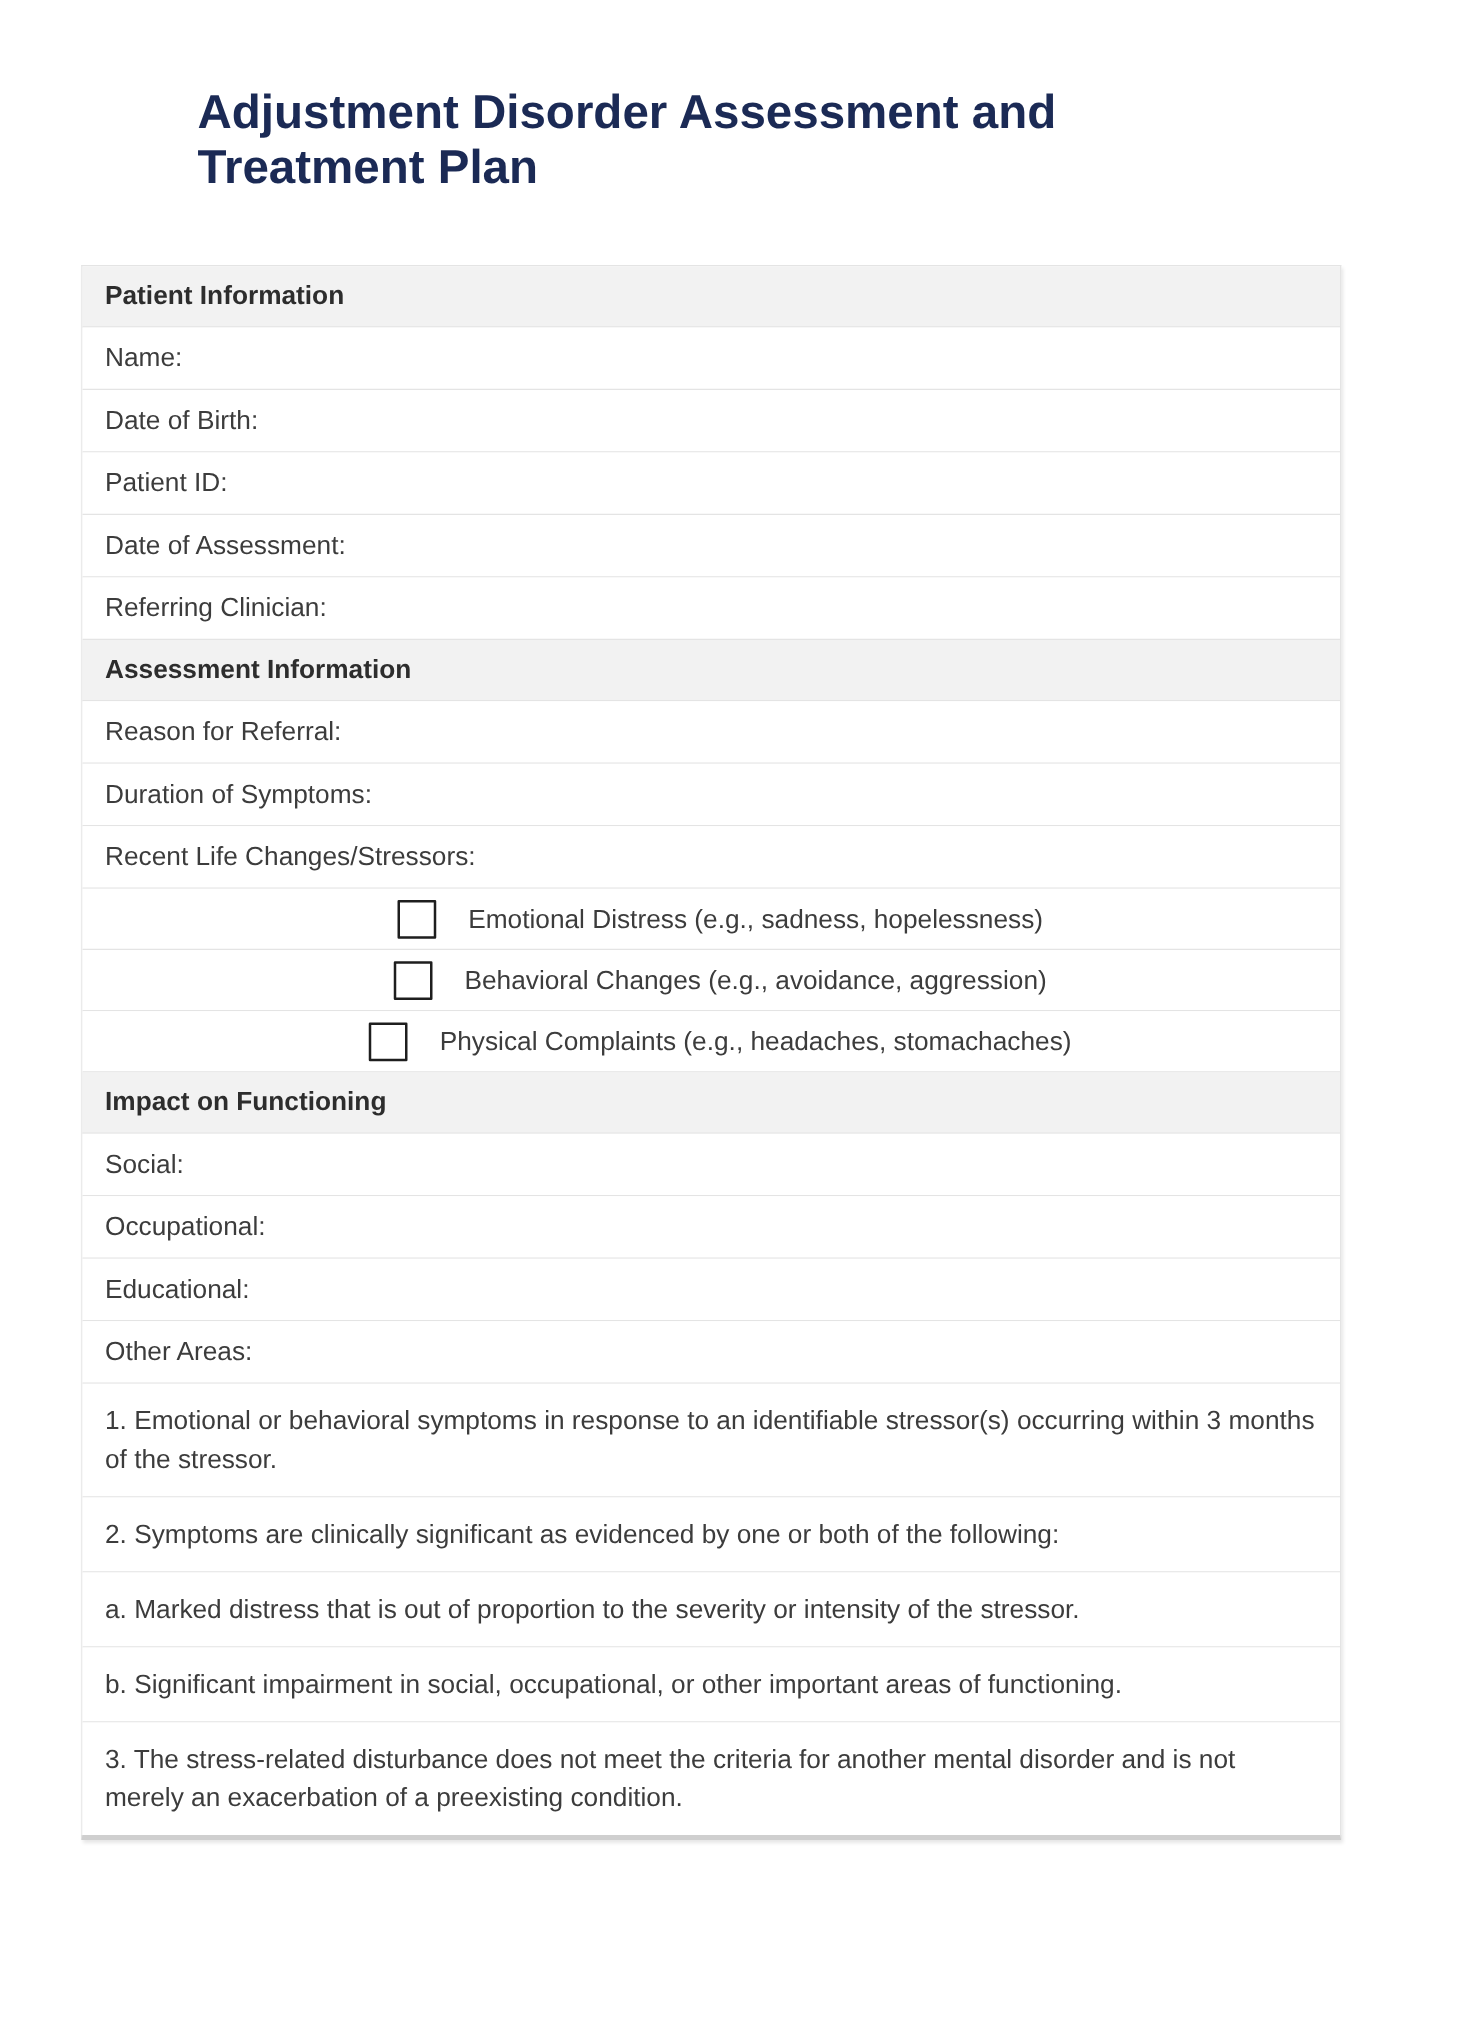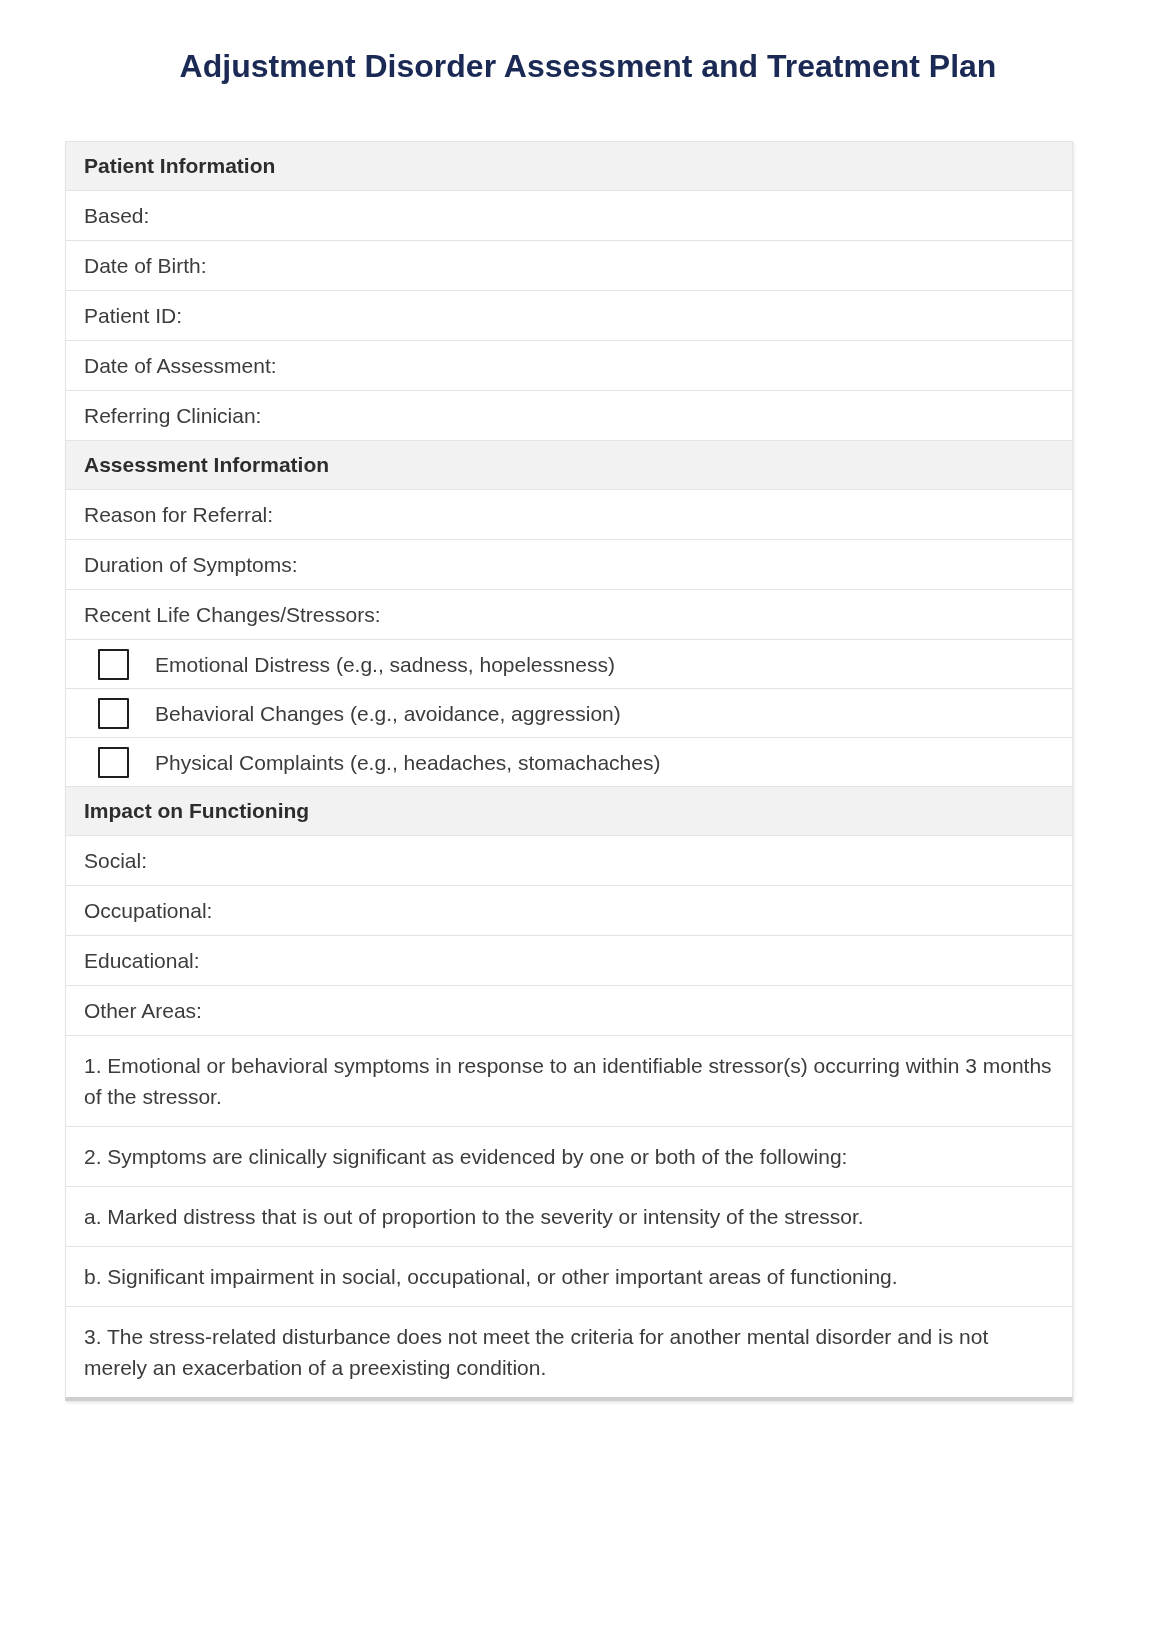--- a/index.html
+++ b/index.html
@@ -15,23 +15,23 @@
   html, body { margin: 0; padding: 0; }
   body{
     width: 1176px;
     background: #ffffff;
     font-family: "Liberation Sans", "DejaVu Sans", sans-serif;
     color: var(--c-body-text);
   }
   .page{ width: 1176px; min-height: 1630px; }
   .doc-title{
     width: 860px;
-    margin: 48px auto 0 auto;
-    text-align: center;
-    font-size: 32px;
+    margin: 68px auto 0 auto;
+    text-align: left;
+    font-size: 38px;
     line-height: 1.16;
     font-weight: bold;
     color: var(--c-title);
     font-family: "Liberation Sans", "DejaVu Sans", sans-serif;
   }
   .form-table{
     width: 1008px;
     margin: 56px 0 30px 65px;
     border: 1px solid var(--c-row-border);
     border-bottom: 4px solid var(--c-table-edge);
@@ -59,20 +59,21 @@
     display: flex;
     align-items: center;
     line-height: 31px;
   }
   .row-check{
     min-height: 49px;
     padding: 8px 18px;
     display: flex;
     align-items: center;
     line-height: 31px;
+    justify-content: center;
   }
   .checkbox{
     width: 31px;
     height: 31px;
     border: 2px solid var(--c-checkbox);
     background: #ffffff;
     border-radius: 1px;
     margin-left: 14px;
     margin-right: 26px;
     flex: 0 0 auto;
@@ -86,21 +87,21 @@
 </head>
 <body>
 
 <div class="page">
 
   <h1 class="doc-title">Adjustment Disorder Assessment and Treatment Plan</h1>
 
   <div class="form-table">
 
     <div class="row row-section">Patient Information</div>
-    <div class="row row-field">Based:</div>
+    <div class="row row-field">Name:</div>
     <div class="row row-field">Date of Birth:</div>
     <div class="row row-field">Patient ID:</div>
     <div class="row row-field">Date of Assessment:</div>
     <div class="row row-field">Referring Clinician:</div>
 
     <div class="row row-section">Assessment Information</div>
     <div class="row row-field">Reason for Referral:</div>
     <div class="row row-field">Duration of Symptoms:</div>
     <div class="row row-field">Recent Life Changes/Stressors:</div>
 

